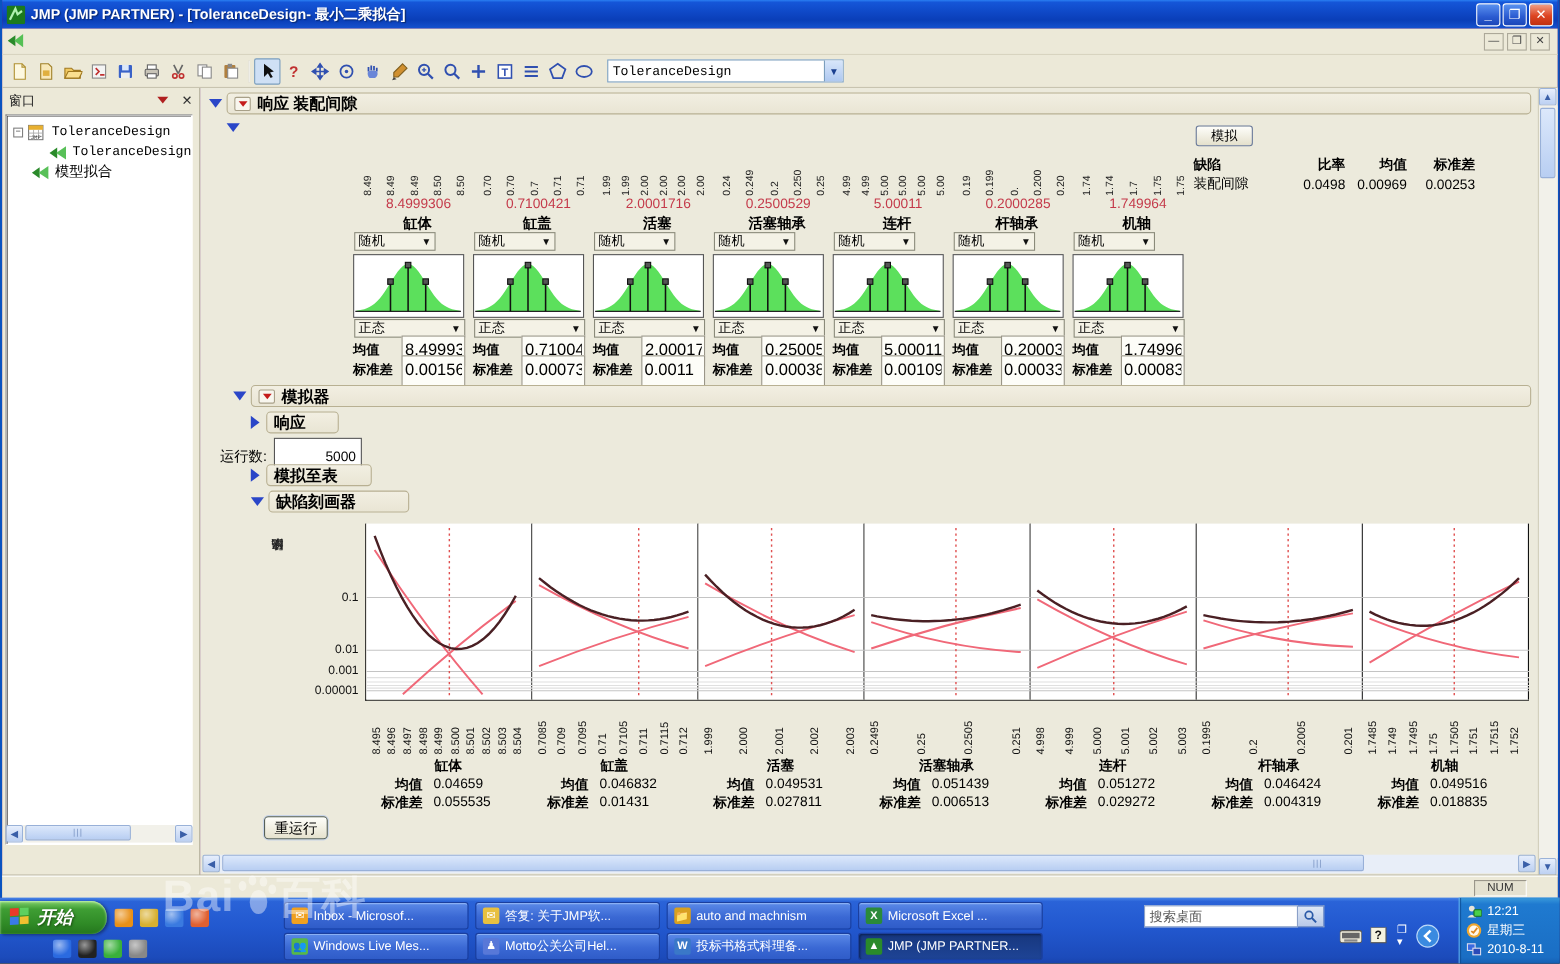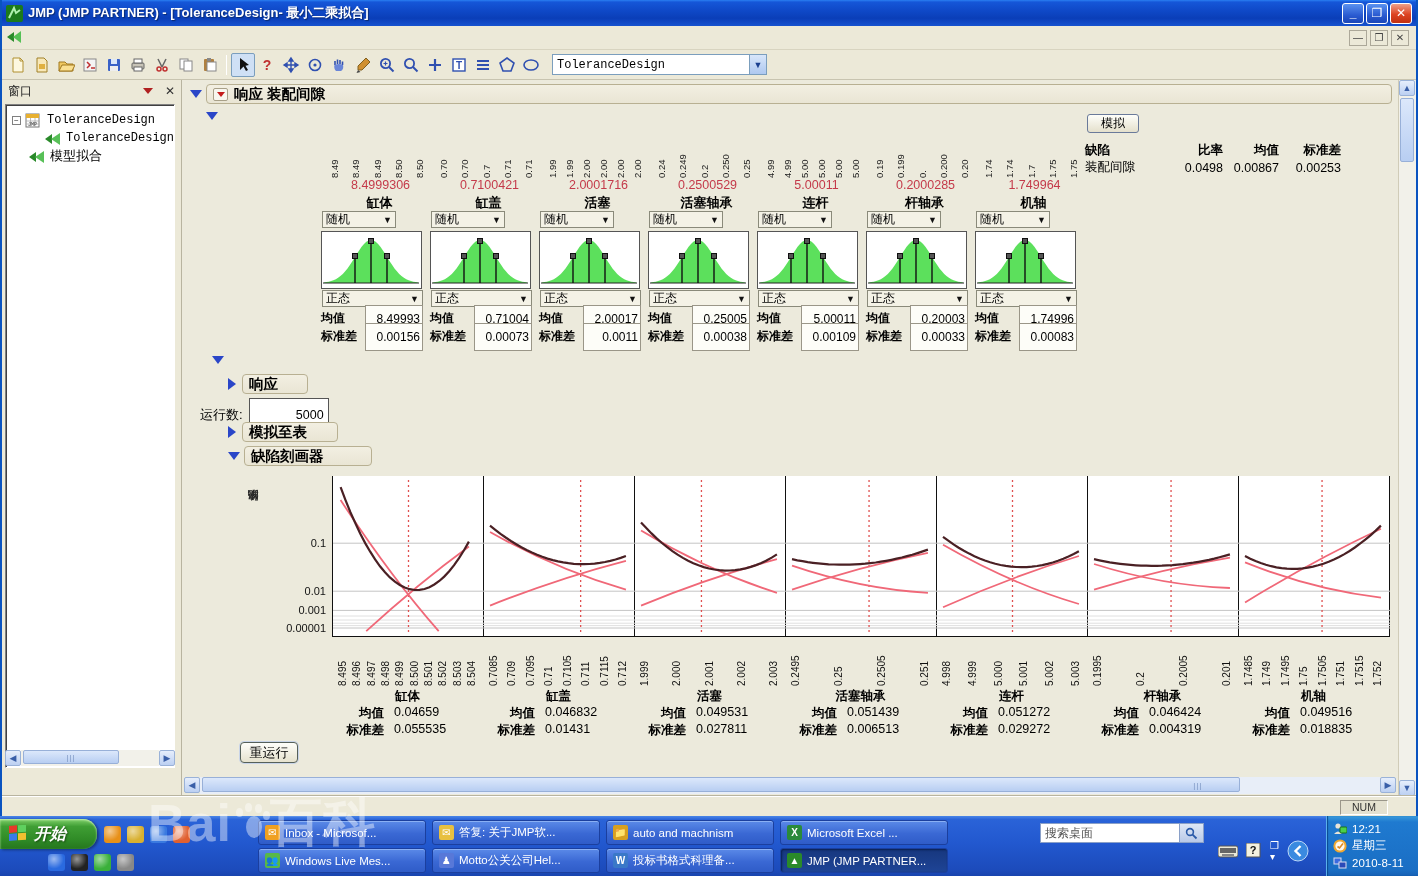--- a/index.html
+++ b/index.html
@@ -71,21 +71,21 @@
   .topticks { height:50px; display:flex; justify-content:space-between; padding:0 4px 0 10px; }
   .topticks span { writing-mode:vertical-rl; transform:rotate(180deg); font-size:9.5px; color:#222; line-height:10px; }
   .cur-val { height:16px; text-align:center; color:#c43a4a; font-size:12.5px; padding-left:12px; white-space:nowrap; }
   .fct-name { height:16px; text-align:center; font-weight:bold; font-size:13px; padding-left:10px; }
   .mini-combo { width:74px; height:17px; border:1px solid #8a8a7a; background:#f4f2e6; display:flex; align-items:center; font-size:12px; margin:1px 0 3px 2px; padding:0 3px; }
   .mini-combo .mc-arrow { margin-left:auto; font-size:9px; color:#111; }
   .mini-combo.wide { width:101px; }
   .dist-box { width:101px; height:58px; background:#fff; border:1.5px solid #555; margin-left:1px; }
   .mrow { display:flex; align-items:center; height:17px; margin:1px 0 0 1px; font-size:12px; }
   .mrow .mlabel { font-weight:bold; width:44px; font-size:12px; }
-  .mrow .mfield { width:58px; height:28px; border:1px solid #9a9688; background:#fdfdf8; text-align:right; font-size:12px; padding:0 2px; line-height:13px; }
+  .mrow .mfield { width:58px; height:28px; border:1px solid #9a9688; background:#fdfdf8; font-size:15px; padding:0 2px; line-height:13px; }
 
   
   .sim-btn { position:absolute; left:905px; top:34px; width:52px; height:19px; border:1px solid #6a7a9a; border-radius:3px 3px 3px 3px; background:linear-gradient(180deg,#fefefa,#e4e0cc); font-size:12px; text-align:center; line-height:17px; }
   #defect-table { position:absolute; left:903px; top:62px; font-size:12.5px; }
   #defect-table .dt-row { display:flex; height:17px; align-items:center; }
   #defect-table .dt-c0 { width:82px; }
   #defect-table .dt-c1 { width:56px; text-align:right; }
   #defect-table .dt-c2 { width:56px; text-align:right; }
   #defect-table .dt-c3 { width:62px; text-align:right; }
   #defect-table .hd { font-weight:bold; }
@@ -128,21 +128,21 @@
   .task-btn.active { background:linear-gradient(180deg,#17377e,#1e4496); box-shadow:inset 1px 1px 2px #0a2050; }
   .task-ico { width:15px; height:15px; flex:none; border-radius:2px; display:flex; align-items:center; justify-content:center; font-size:10px; font-weight:bold; color:#fff; }
   .deskbar { position:absolute; left:1040px; top:7px; display:flex; }
   .deskbar input { width:140px; height:20px; border:1px solid #8aa0c8; font-size:12px; color:#555; padding:0 4px; background:#fff; }
   .deskbar .search-go { width:24px; height:20px; background:linear-gradient(180deg,#dfe8f6,#b8c9e8); border:1px solid #8aa0c8; border-left:none; display:flex; align-items:center; justify-content:center; }
   .tray-mid { position:absolute; left:1218px; top:24px; display:flex; align-items:center; gap:8px; color:#fff; }
   .tray-clock { position:absolute; left:1326px; top:0; width:92px; height:60px; background:linear-gradient(180deg,#3a9bdc 0%,#1f7ad0 10%,#1a6ec4 90%,#1660b4 100%); border-left:1px solid #5ab0ec; box-shadow:inset 1px 0 1px #0c4a90; color:#fff; font-size:11.5px; padding:4px 4px 2px 6px; }
   .tray-line { display:flex; align-items:center; gap:5px; height:17px; }
   .tray-line .t-ico { width:14px; height:14px; flex:none; }
 
-  .watermark { position:absolute; left:148px; top:788px; font-size:52px; font-weight:bold; color:rgba(255,255,255,.42); letter-spacing:1px; z-index:60; pointer-events:none; display:flex; align-items:center; }
+  .watermark { position:absolute; left:148px; top:788px; font-size:40px; font-weight:bold; color:rgba(255,255,255,.42); letter-spacing:1px; z-index:60; pointer-events:none; display:flex; align-items:center; }
   .paw { position:relative; width:34px; height:34px; margin:0 2px; }
   .paw i { position:absolute; background:rgba(255,255,255,.42); border-radius:50%; }
 </style>
 </head>
 <body>
 
 <div class="window">
 
   <div class="titlebar">
     <svg class="app-icon" viewBox="0 0 17 17">
@@ -352,21 +352,21 @@
             </div>
           </div>
         <div class="sb-btn">▶</div>
       </div>
     </div>
 
     <div class="doc-wrap">
       <div class="doc">
 
         <span class="disc-tri tri-blue-down" style="left:8px;top:10px;"></span>
-        <div class="outline-box" style="left:24px;top:4px;width:1186px;">
+        <div class="outline-box" style="left:24px;top:4px;width:1186px;font-family:Liberation Serif, serif;">
           <span class="red-menu-btn"></span>
           <span class="outline-title">响应 装配间隙</span>
         </div>
 
         <span class="disc-tri tri-blue-down" style="left:24px;top:32px;"></span>
 
         <div id="profiler-cols">
             <div class="factor-col">
               <div class="topticks">
                 <span>8.49</span>
@@ -634,26 +634,30 @@
         <div id="defect-table">
             <div class="dt-row hd">
               <span class="dt-c0">缺陷</span>
               <span class="dt-c1">比率</span>
               <span class="dt-c2">均值</span>
               <span class="dt-c3">标准差</span>
             </div>
             <div class="dt-row">
               <span class="dt-c0">装配间隙</span>
               <span class="dt-c1">0.0498</span>
-              <span class="dt-c2">0.00867</span>
+              <span class="dt-c2">0.00969</span>
               <span class="dt-c3">0.00253</span>
             </div>
           </div>
 
         <span class="disc-tri tri-blue-down" style="left:30px;top:276px;"></span>
+        <div class="outline-box" style="left:46px;top:270px;width:1164px;">
+          <span class="red-menu-btn"></span>
+          <span class="outline-title">模拟器</span>
+        </div>
 
         <span class="disc-tri tri-blue-right" style="left:46px;top:298px;"></span>
         <div class="outline-box" style="left:60px;top:294px;width:66px;">
           <span class="outline-title">响应</span>
         </div>
 
         <div class="runs-row">
           <span>运行数:</span>
           <input class="runs-input" value="5000" style="">
         </div>

